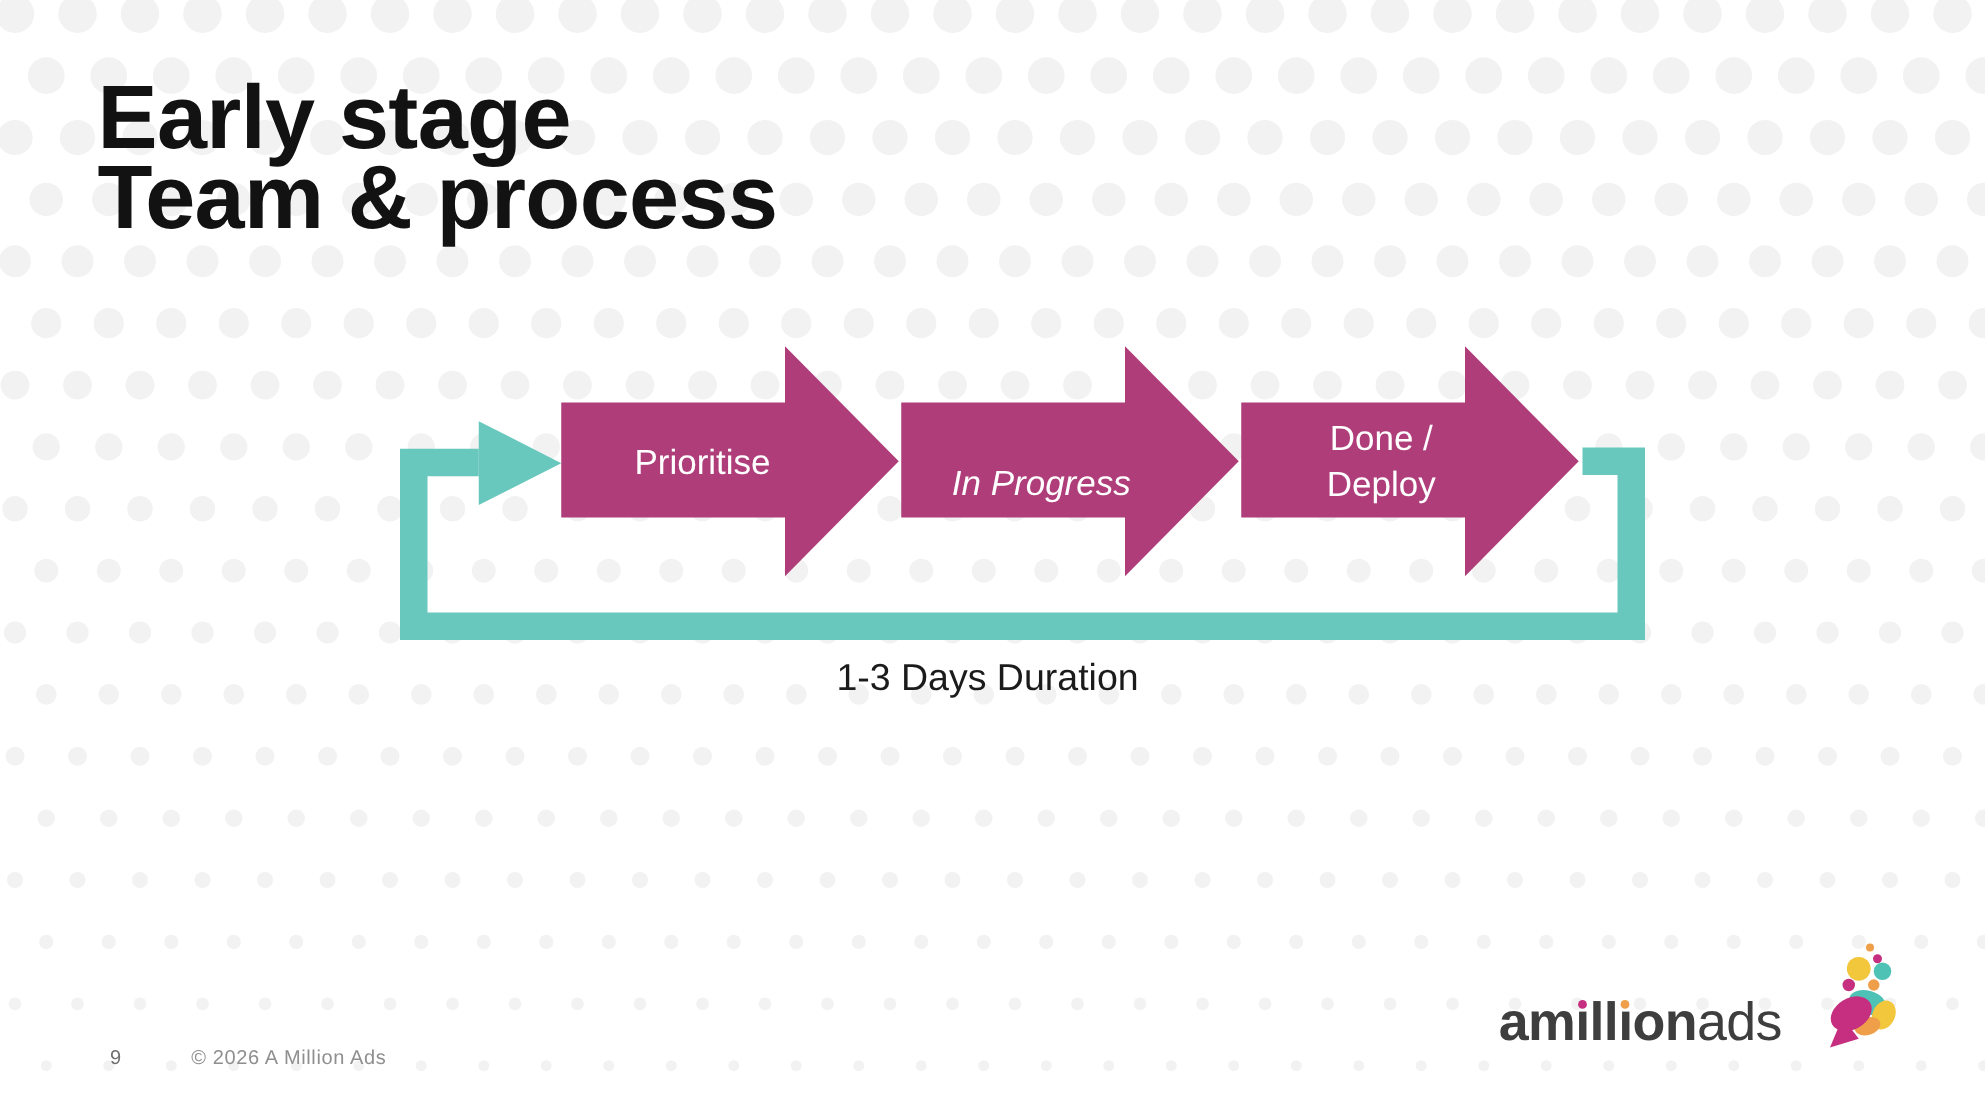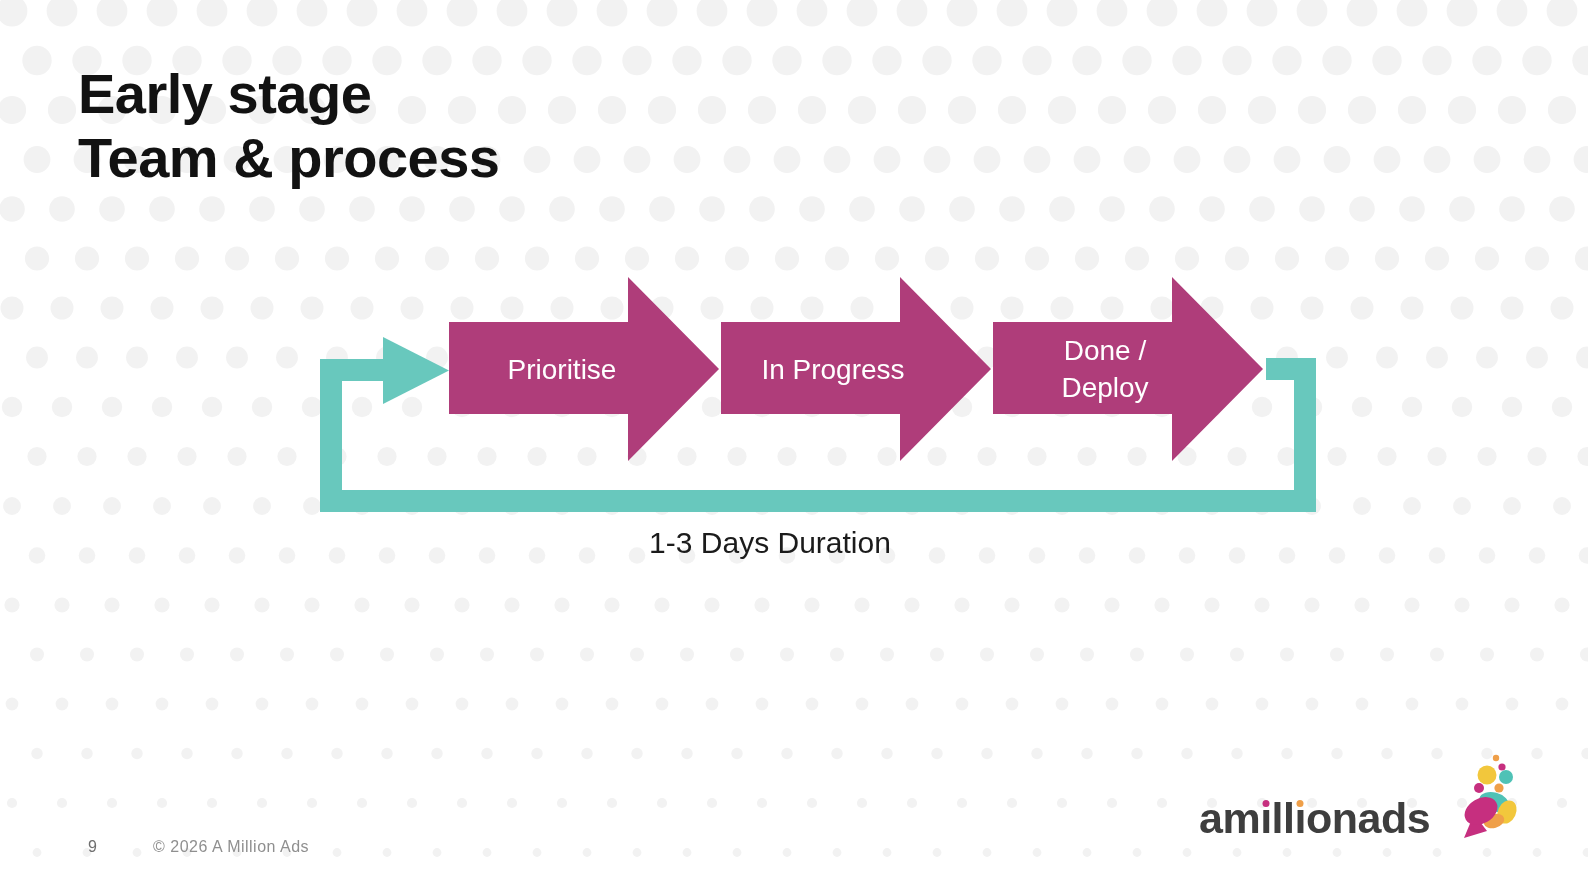--- a/index.html
+++ b/index.html
@@ -20,41 +20,41 @@
     width: 1588px; height: 886px;
   }
   #dots-svg { z-index: 0; }
   #dots-svg g { fill: var(--dot-pattern, #f2f2f2); }
   #diagram-svg { z-index: 1; }
 
   .txt { position: absolute; z-index: 2; }
 
   .page-title {
     left: 78px; top: 62px;
-    font-size: 56px; line-height: 64px;
+    font-size: 72px; line-height: 64px;
     font-weight: 800;
     letter-spacing: -0.5px;
     color: #121212;
     white-space: pre-line;
   }
 
   .step-label {
     width: 220px;
     text-align: center;
     color: #ffffff;
     font-size: 28px; line-height: 37px;
     font-weight: 400;
     white-space: pre-line;
   }
   .step-label.s1 { left: 452px; top: 351px; }
-  .step-label.s2 { left: 723px; top: 351px; }
+  .step-label.s2 { left: 723px; top: 368px; font-style: italic; }
   .step-label.s3 { left: 995px; top: 332px; }
 
   .duration-caption {
-    left: 520px; top: 526px; width: 500px;
+    left: 540px; top: 526px; width: 500px;
     text-align: center;
     font-size: 30px;
     font-weight: 500;
     color: #1b1b1b;
   }
 
   .footer-page {
     left: 88px; top: 838px;
     font-size: 16px; color: #6f6f6f;
   }
@@ -66,21 +66,21 @@
 
   .logo {
     left: 1199px; top: 797px;
     display: flex; align-items: baseline;
     color: var(--logo-text, #3e3e3e);
     font-size: 43px;
     line-height: 43px;
     letter-spacing: -0.5px;
   }
   .logo .bold { font-weight: 700; text-align: right; }
-  .logo .light { font-weight: 700; }
+  .logo .light { font-weight: 400; }
   .i-dot { position: relative; display: inline-block; }
   .i-dot::after {
     content: "";
     position: absolute; left: 50%; transform: translateX(-50%);
     top: 3px; width: 7px; height: 7px; border-radius: 50%;
   }
   .i-dot.dot-magenta::after { background: var(--logo-magenta, #c62f7f); }
   .i-dot.dot-orange::after  { background: var(--logo-orange,  #ef9f49); }
 
   #logo-mark {

